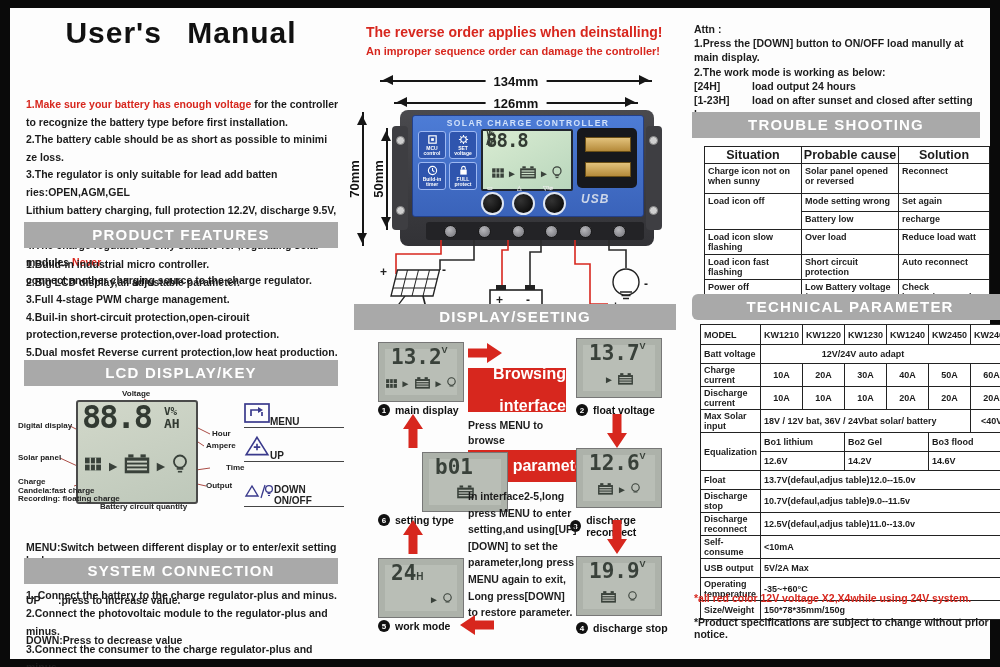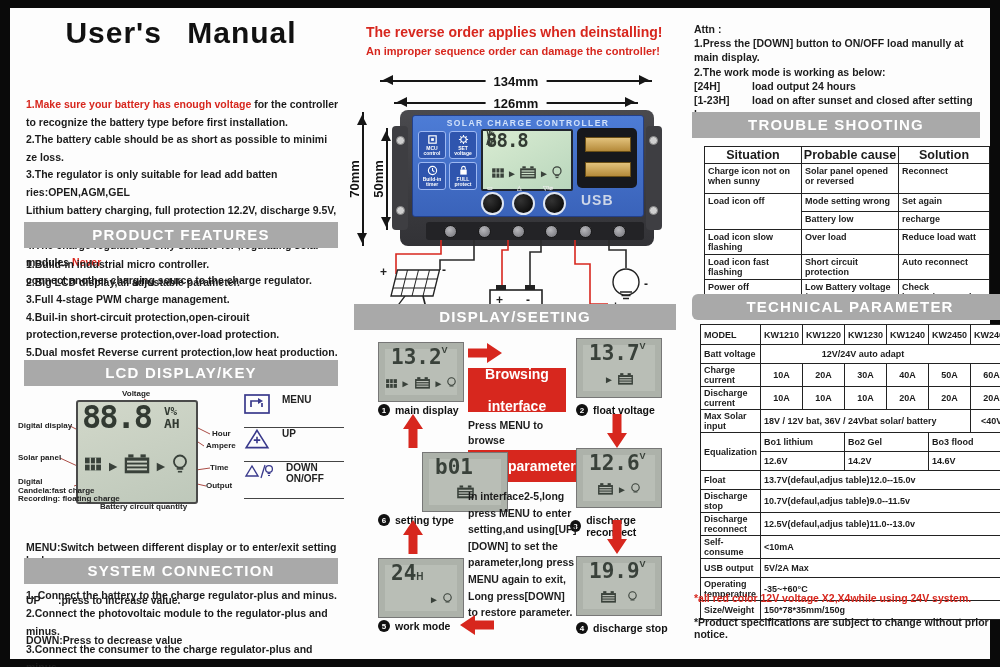--- a/index.html
+++ b/index.html
@@ -18,33 +18,33 @@
   .lcdfig{position:absolute;}
   .lcd-panel{position:absolute;left:62px;top:10px;width:118px;height:100px;background:linear-gradient(160deg,#d2d8ca,#bec8ba);border:2px solid #4a4a4a;border-radius:3px;}
   .seg{font-family:"DejaVu Sans Mono",monospace;font-weight:bold;color:#323a32;}
   .lcd-big{font-size:32px;letter-spacing:-2px;position:absolute;left:4px;top:-4px;}
   .lcd-units{position:absolute;left:86px;top:4px;line-height:12px;}
   .lcd-ic{position:absolute;left:4px;top:52px;width:108px;display:flex;align-items:center;justify-content:center;gap:3px;}
   .seg-arr{color:#39413a;font-size:10px;line-height:10px;}
   .seg-arr.big{font-size:14px;}
   .flabel{position:absolute;font-size:8px;font-weight:bold;color:#222;line-height:8.5px;}
   .keys{position:absolute;left:230px;top:4px;width:100px;}
-  .keyrow{display:flex;align-items:flex-start;gap:12px;height:33px;border-bottom:1.5px solid #444;}
-  .keyrow:last-child{border-bottom:1.5px solid #444;}
+  .keyrow{display:flex;align-items:flex-end;height:33px;border-bottom:1.5px solid #444;}
+  .keyrow:last-child{border-bottom:1.5px solid #444;margin-top:8px;}
   .keylab{font-size:10px;font-weight:bold;color:#222;line-height:11px;}
   
   .mlcd{position:absolute;width:84px;height:58px;background:#b9beb6;border:1px solid #777;box-shadow:inset 0 0 0 6px #adb2aa;}
   .mlcd-val{position:absolute;left:12px;top:2px;}
   .mv{font-family:"DejaVu Sans Mono",monospace;font-weight:bold;font-size:21px;color:#39413a;letter-spacing:0;}
   .mu{font-size:9px;font-weight:bold;color:#39413a;vertical-align:top;}
   .mlcd-ic{position:absolute;left:0;right:0;top:32px;display:flex;justify-content:center;align-items:center;gap:3px;}
   .scr-label{position:absolute;font-size:10.5px;font-weight:bold;color:#111;display:flex;align-items:center;gap:5px;}
   .ncirc{display:inline-flex;width:12px;height:12px;border-radius:50%;background:#111;color:#fff;font-size:8px;align-items:center;justify-content:center;}
   
-  .redbox{position:absolute;background:#d7271e;color:#fff;font-weight:bold;text-align:center;font-size:14px;line-height:16px;display:flex;flex-direction:column;justify-content:center;gap:16px;}
+  .redbox{position:absolute;background:#d7271e;color:#fff;font-weight:bold;text-align:right;font-size:16px;line-height:16px;display:flex;flex-direction:column;justify-content:center;gap:16px;}
   .barrow{position:absolute;}
   
   .dimh{position:absolute;border-top:2px solid #161616;}
   .dimh i,.dimv i{position:absolute;width:0;height:0;border:5px solid transparent;}
   .dimh .a1{left:-2px;top:-7px;border-right:10px solid #161616;}
   .dimh .a2{right:-2px;top:-7px;border-left:10px solid #161616;}
   .dimlab{position:absolute;left:50%;top:-9px;transform:translateX(-50%);background:#fdfdfd;padding:0 8px;font-size:13px;font-weight:bold;color:#111;line-height:17px;}
   .dimv{position:absolute;border-left:2px solid #161616;}
   .dimv .a1{left:-7px;top:-2px;border-bottom:10px solid #161616;}
   .dimv .a2{left:-7px;bottom:-2px;border-top:10px solid #161616;}
@@ -58,21 +58,21 @@
   .badge{position:absolute;width:26px;height:26px;background:#2f55ae;border:1px solid #9db8f2;border-radius:3px;display:flex;flex-direction:column;align-items:center;justify-content:center;gap:1px;}
   .badge span{font-size:5px;line-height:5px;color:#fff;font-weight:bold;text-align:center;}
   .clcd{position:absolute;background:linear-gradient(150deg,#d9ecd2,#b9d6bc);border:2px solid #20242c;border-radius:2px;}
   .clcd .seg{font-size:19px;letter-spacing:-1px;position:absolute;left:3px;top:-2px;}
   .clcd-units{position:absolute;left:62px;top:3px;line-height:9px;}
   .clcd-ic{position:absolute;left:0;right:0;top:34px;display:flex;justify-content:center;align-items:center;gap:2px;}
   .btn{position:absolute;width:19px;height:19px;border-radius:50%;background:radial-gradient(circle at 35% 35%,#333,#000);border:2px solid #dfe6f2;}
   .btnmark{position:absolute;font-size:6px;color:#eee;font-weight:bold;}
   .usbblock{position:absolute;background:#17181c;border-radius:5px;}
   .usbport{position:absolute;width:44px;height:13px;background:linear-gradient(#e2c27c,#b58a3a);border:1.5px solid #6b4f16;}
-  .usbtxt{position:absolute;color:#cdd6e8;font-size:14px;font-weight:bold;letter-spacing:1px;}
+  .usbtxt{position:absolute;color:#cdd6e8;font-size:12px;font-weight:bold;font-style:italic;letter-spacing:1px;}
   .termbar{position:absolute;background:#232326;border-radius:3px;display:flex;align-items:center;justify-content:space-around;padding:0 8px;}
   .term{width:11px;height:11px;border-radius:50%;background:radial-gradient(circle at 40% 35%,#b8b8bc,#6e6e74);border:1px solid #1a1a1a;}
   
   table{border-collapse:collapse;}
   .ttable td{border:1.5px solid #222;font-size:9px;font-weight:bold;color:#1c1c1c;padding:2px 3px;vertical-align:top;background:#fff;}
   .ttable .th{font-size:12.5px;text-align:center;vertical-align:middle;padding:1px;}
   .ktable td{border:1px solid #222;font-size:9px;font-weight:bold;color:#1c1c1c;padding:1px 3px;vertical-align:middle;background:#fff;}
   .ktable .c{text-align:center;}
   .note{position:absolute;font-size:10.5px;font-weight:bold;}
 </style>
@@ -148,28 +148,28 @@
                   <line x1="3.5" y1="9" x2="7.5" y2="9" stroke="#39413a" stroke-width="1"></line>
                   <line x1="4.2" y1="10.7" x2="6.8" y2="10.7" stroke="#39413a" stroke-width="1"></line>
                 </svg></span>
       </div>
     </div>
 
     <div class="flabel" style="left:108px;top:0;">Voltage</div>
     <div class="flabel" style="left:4px;top:32px;">Digital display</div>
     <div class="flabel" style="left:4px;top:64px;">Solar  panel</div>
     <div class="flabel" style="left:4px;top:88px;">
-      <div>Digital</div>
+      <div>Charge</div>
       <div>Candela:fast charge</div>
       <div>Recording: floating  charge</div>
     </div>
     <div class="flabel" style="left:86px;top:113px;">Battery circuit quantity</div>
     <div class="flabel" style="left:198px;top:40px;">Hour</div>
     <div class="flabel" style="left:192px;top:52px;">Ampere</div>
-    <div class="flabel" style="left:196px;top:74px;text-align:right;">Time</div>
+    <div class="flabel" style="left:212px;top:74px;text-align:right;">Time</div>
     <div class="flabel" style="left:192px;top:92px;">Output</div>
 
     <div class="keys">
       <div class="keyrow">
         <span><svg width="26" height="20" viewBox="0 0 26 20">
                   <rect x="1" y="1" width="24" height="18" fill="none" stroke="#3a3a8c" stroke-width="1.7"></rect>
                   <path d="M7 13 V7 h9" fill="none" stroke="#3a3a8c" stroke-width="1.7"></path>
                   <path d="M14 4 l5 3-5 3z" fill="#3a3a8c"></path>
                   <path d="M18 9 v4" stroke="#3a3a8c" stroke-width="1.7"></path>
                 </svg></span>

